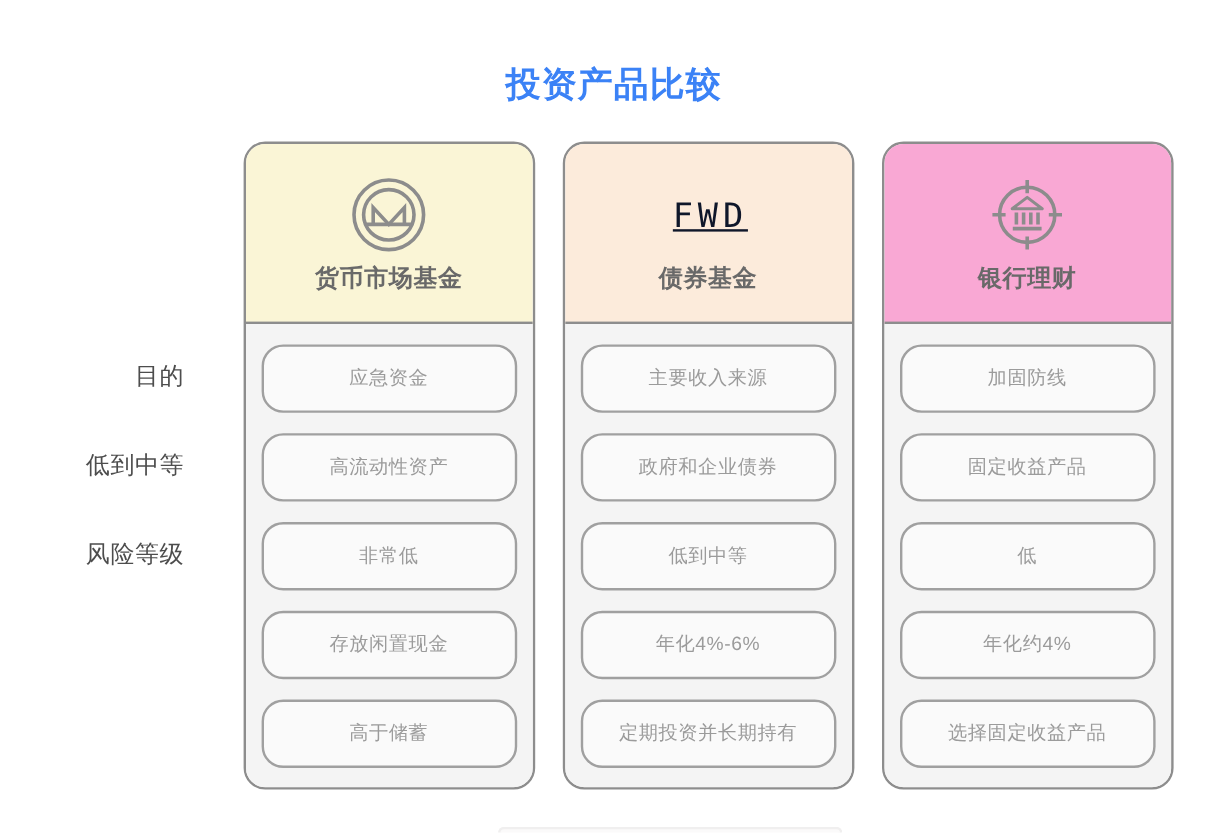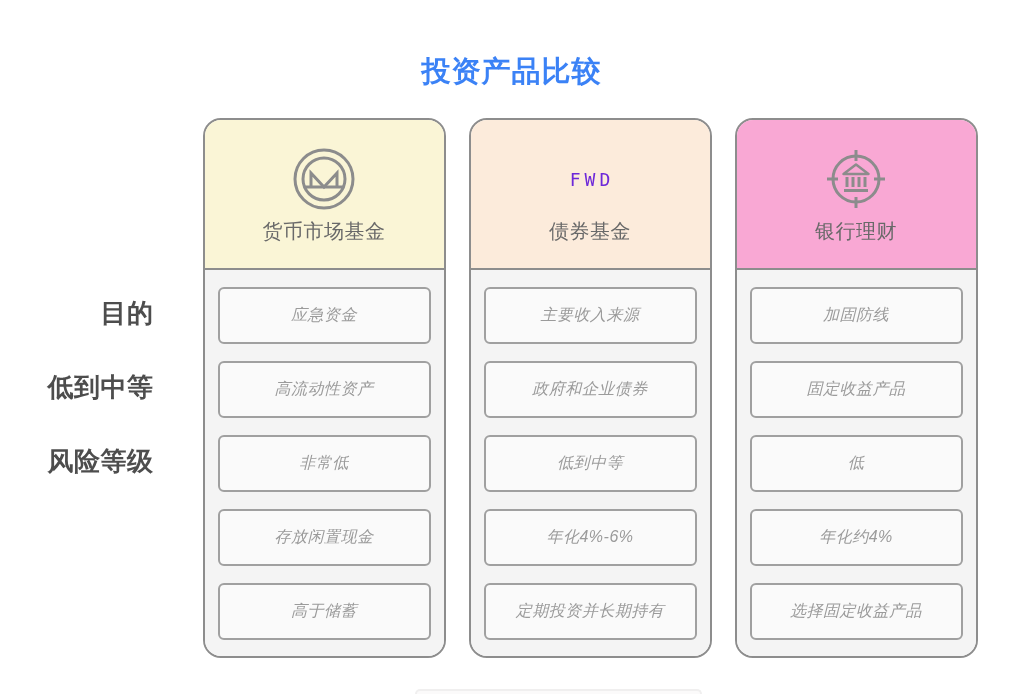--- a/index.html
+++ b/index.html
@@ -19,21 +19,21 @@
     color: #3b82f6;
     letter-spacing: 1px;
   }
   .grid { display: flex; margin-top: 28px; }
   .labels-col { width: 110px; margin-right: 47px; display: flex; flex-direction: column; }
   .labels-header-spacer { height: 150px; }
   .labels-body { height: 388px; padding-top: 17px; display: flex; flex-direction: column; gap: 17px; }
   .row-label {
     height: 57px;
     display: flex; align-items: center; justify-content: flex-end;
-    font-size: 26px; font-weight: bold; color: #4d4d4d;
+    font-size: 20px; font-weight: normal; color: #4d4d4d;
     padding-right: 2px;
     letter-spacing: 0.5px;
   }
   .product-col {
     width: 243px; height: 540px;
     border: 2px solid #8d8d8d;
     border-radius: 18px;
     overflow: hidden;
     background: #f4f4f4;
     display: flex; flex-direction: column;
@@ -44,38 +44,37 @@
     border-bottom: 2px solid #8d8d8d;
     display: flex; flex-direction: column; align-items: center;
     padding-top: 26px;
   }
   .col-0 .col-header { background: #faf5d6; }
   .col-1 .col-header { background: #fcebdb; }
   .col-2 .col-header { background: #f9a8d4; }
   .icon-box { height: 66px; display: flex; align-items: center; justify-content: center; }
   .icon-text {
     font-family: "DejaVu Sans Mono", "Liberation Mono", monospace;
-    font-size: 18px; color: #6d28d9; letter-spacing: 4px; padding-left: 4px;
+    font-size: 28px; color: #0f172a; letter-spacing: 4px; padding-left: 4px; text-decoration: underline;
   }
-  .col-title { margin-top: 6px; font-size: 20px; font-weight: normal; color: #696969; letter-spacing: 0.5px; }
+  .col-title { margin-top: 6px; font-size: 20px; font-weight: bold; color: #696969; letter-spacing: 0.5px; }
   .col-body {
     flex: 1;
     background: #f4f4f4;
     padding: 17px 13px 16px 13px;
     display: flex; flex-direction: column; gap: 17px;
   }
   .cell {
     height: 57px; flex: none;
     background: #fafafa;
     border: 2px solid #a0a0a0;
-    border-radius: 6px;
+    border-radius: 18px;
     display: flex; align-items: center; justify-content: center;
     font-size: 16px; color: #9b9b9b;
     letter-spacing: 0.5px;
-    font-style: italic;
   }
   .bottom-hint {
     position: absolute;
     left: 415px; bottom: 0;
     width: 287px; height: 5px;
     background: #fbfafa;
     border: 2px solid #f0efef;
     border-bottom: none;
     border-radius: 10px 10px 0 0;
   }

